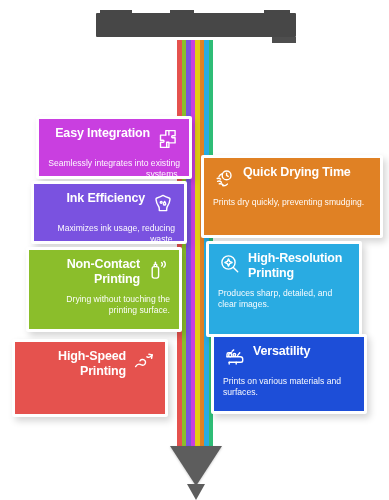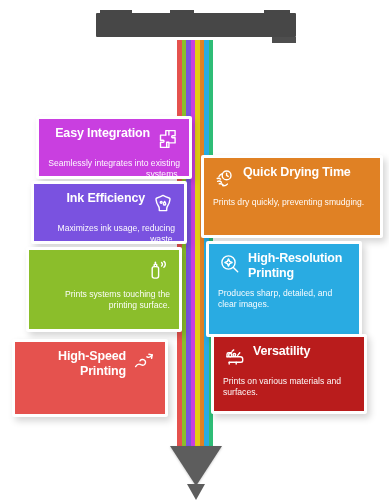--- a/index.html
+++ b/index.html
@@ -158,21 +158,21 @@
   .card .icon svg {
     display: block;
     width: 24px;
     height: 24px;
   }
 
   
   #card-low-maintenance   { left: 196px; top: 58px;  width: 156px; height: 88px; background: #E3CD14; z-index: 20; }
   #card-quick-drying      { left: 201px; top: 155px; width: 182px; height: 83px; background: #E08124; z-index: 21; }
   #card-high-resolution   { left: 206px; top: 241px; width: 156px; height: 96px; background: #29ABE2; z-index: 22; }
-  #card-versatility       { left: 211px; top: 334px; width: 156px; height: 80px; background: #b91c1c; z-index: 23; }
+  #card-versatility       { left: 211px; top: 334px; width: 156px; height: 80px; background: #1d4ed8; z-index: 23; }
 
   #card-easy-integration  { left: 36px;  top: 116px; width: 156px; height: 63px; background: #C93FE0; z-index: 20; }
   #card-ink-efficiency    { left: 31px;  top: 181px; width: 156px; height: 63px; background: #7A52E0; z-index: 21; }
   #card-non-contact       { left: 26px;  top: 247px; width: 156px; height: 85px; background: #8BBE2B; z-index: 22; }
   #card-high-speed        { left: 12px;  top: 339px; width: 156px; height: 78px; background: #E5524E; z-index: 23; }
 </style>
 </head>
 <body>
 
 <div id="canvas">
@@ -281,22 +281,23 @@
     <div class="head">
       <span class="icon">
         <svg viewBox="0 0 24 24" fill="none" stroke="#ffffff" stroke-width="1.4" stroke-linecap="round" stroke-linejoin="round">
           <rect x="6.2" y="8.6" width="6.4" height="11.5" rx="2"></rect>
           <path d="M8.2 8.6V6.4h2.5v2.2"></path>
           <path d="M9.4 6.4V4.3"></path>
           <path d="M15.6 4.6c1.1.9 1.1 2.5 0 3.4"></path>
           <path d="M17.9 3.4c1.9 1.6 1.9 4.3 0 5.9"></path>
         </svg>
       </span>
-    </div>
-    <div class="desc">Prints systems touching the printing surface.</div>
+      <div class="title">Non-Contact Printing</div>
+    </div>
+    <div class="desc">Drying without touching the printing surface.</div>
   </div>
 
   <div class="card left" id="card-high-speed">
     <div class="head">
       <span class="icon">
         <svg viewBox="0 0 24 24" fill="none" stroke="#ffffff" stroke-width="1.4" stroke-linecap="round" stroke-linejoin="round">
           <path d="M3.6 16.6c1.5-2.4 3.6-2.9 5.3-1.9 1.8 1 3.1.6 4-.6 1-1.3.8-3.1-.6-4.1-1.4-1-3.3-.6-4.3.9"></path>
           <path d="M16.9 4.3l3.3.6-.6 3.4"></path>
           <path d="M20.2 4.9c-1.5 2.4-3.6 2.9-5.3 1.9"></path>
         </svg>

